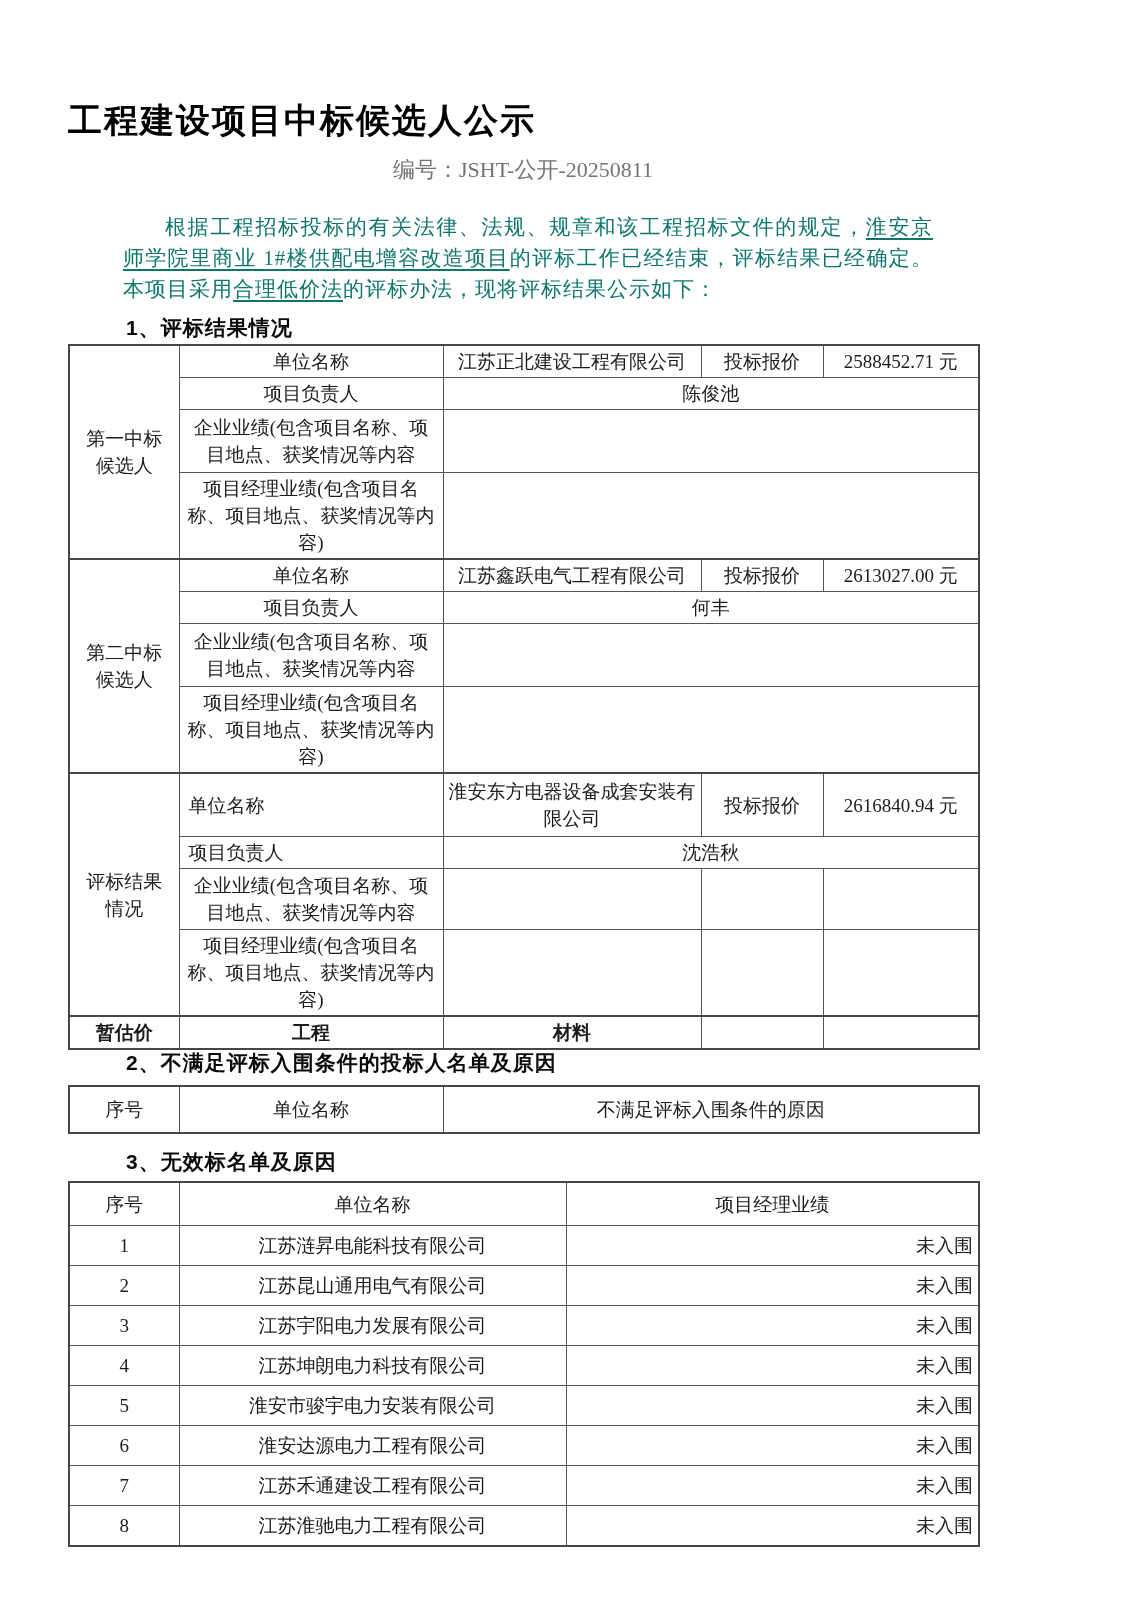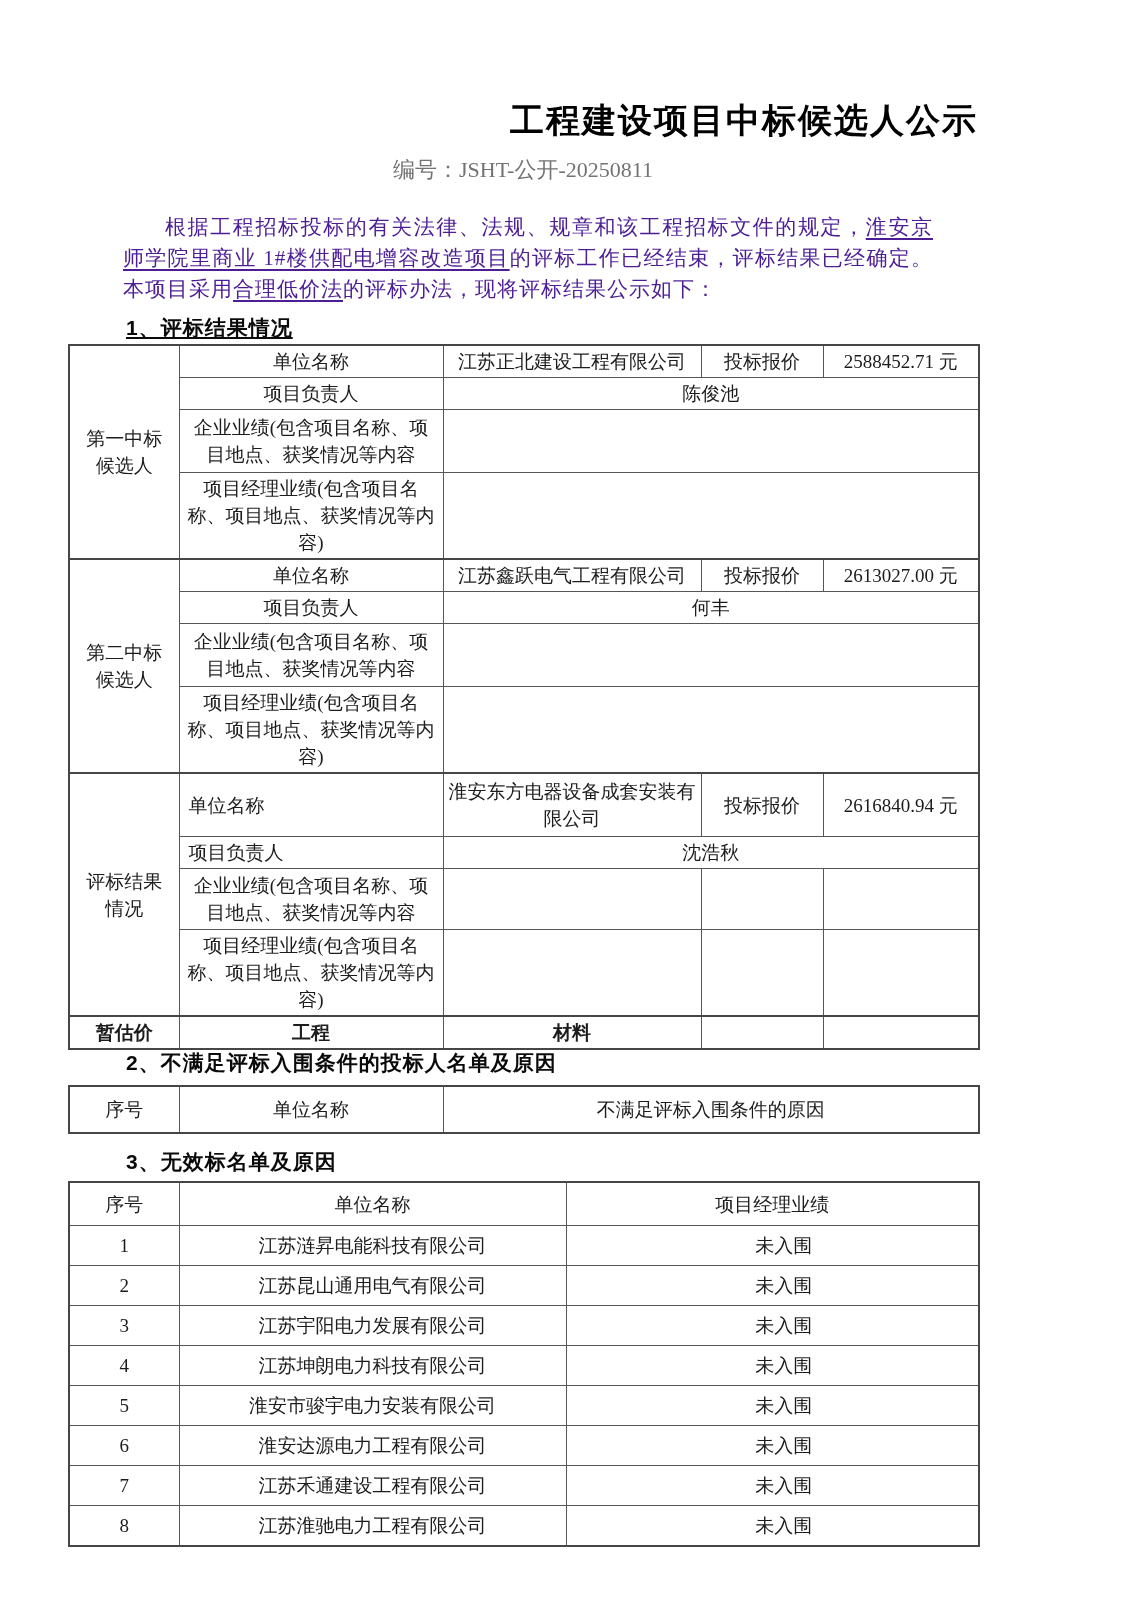--- a/index.html
+++ b/index.html
@@ -8,51 +8,51 @@
     background:#ffffff;
     font-family:"Liberation Serif","DejaVu Serif",serif;
     color:#1e1e1e;
     -webkit-font-smoothing:antialiased;
   }
   .page { position:relative; width:1131px; height:1600px; overflow:hidden; }
   .content { position:absolute; left:68px; top:0; width:910px; }
 
   .doc-title {
     margin-top:100px;
-    text-align:right;
+    text-align:left;
     font-size:34px; line-height:42px;
     font-weight:bold;
     letter-spacing:2px;
     color:#000;
   }
   .doc-number {
     margin-top:15px;
     text-align:center;
     font-size:22px; line-height:26px;
     color:#737373;
   }
   .intro {
     margin:29px 45px 0 55px;
     font-size:21px; line-height:31px;
     letter-spacing:1px;
     text-align:justify;
     text-indent:2em;
-    color:#4c1d95;
+    color:#0f766e;
   }
   .ul { text-decoration:underline; text-underline-offset:4px; }
 
   .sec-heading {
     margin-left:58px;
     font-family:"Liberation Sans","DejaVu Sans",sans-serif;
     font-weight:bold;
     font-size:21px; line-height:26px;
     letter-spacing:1px;
     color:#0a0a0a;
   }
-  .h1 { margin-top:10px;text-decoration:underline; }
+  .h1 { margin-top:10px; }
   .h2 { }
   .h3 { margin-top:15px; }
 
   table {
     border-collapse:collapse;
     table-layout:fixed;
     width:910px;
     border:2px solid #464646;
   }
   .t1 { margin-top:3px; }
@@ -83,21 +83,21 @@
 
   .group-wrap { display:inline-block; width:4.6em; }
   td.al { text-align:left; padding-left:9px; }
 
   
   .t2 td { height:41px; }
 
   
   .t3 tr.hdr td  { height:38px; }
   .t3 tr.data td { height:35px; }
-  .t3 td.reason  { text-align:center; padding-left:28px; }
+  .t3 td.reason  { text-align:right; padding-left:28px; }
 </style>
 </head>
 <body>
 
 <div class="page">
   <div class="content">
 
     <div class="doc-title">工程建设项目中标候选人公示</div>
     <div class="doc-number">编号：JSHT-公开-20250811</div>
 

